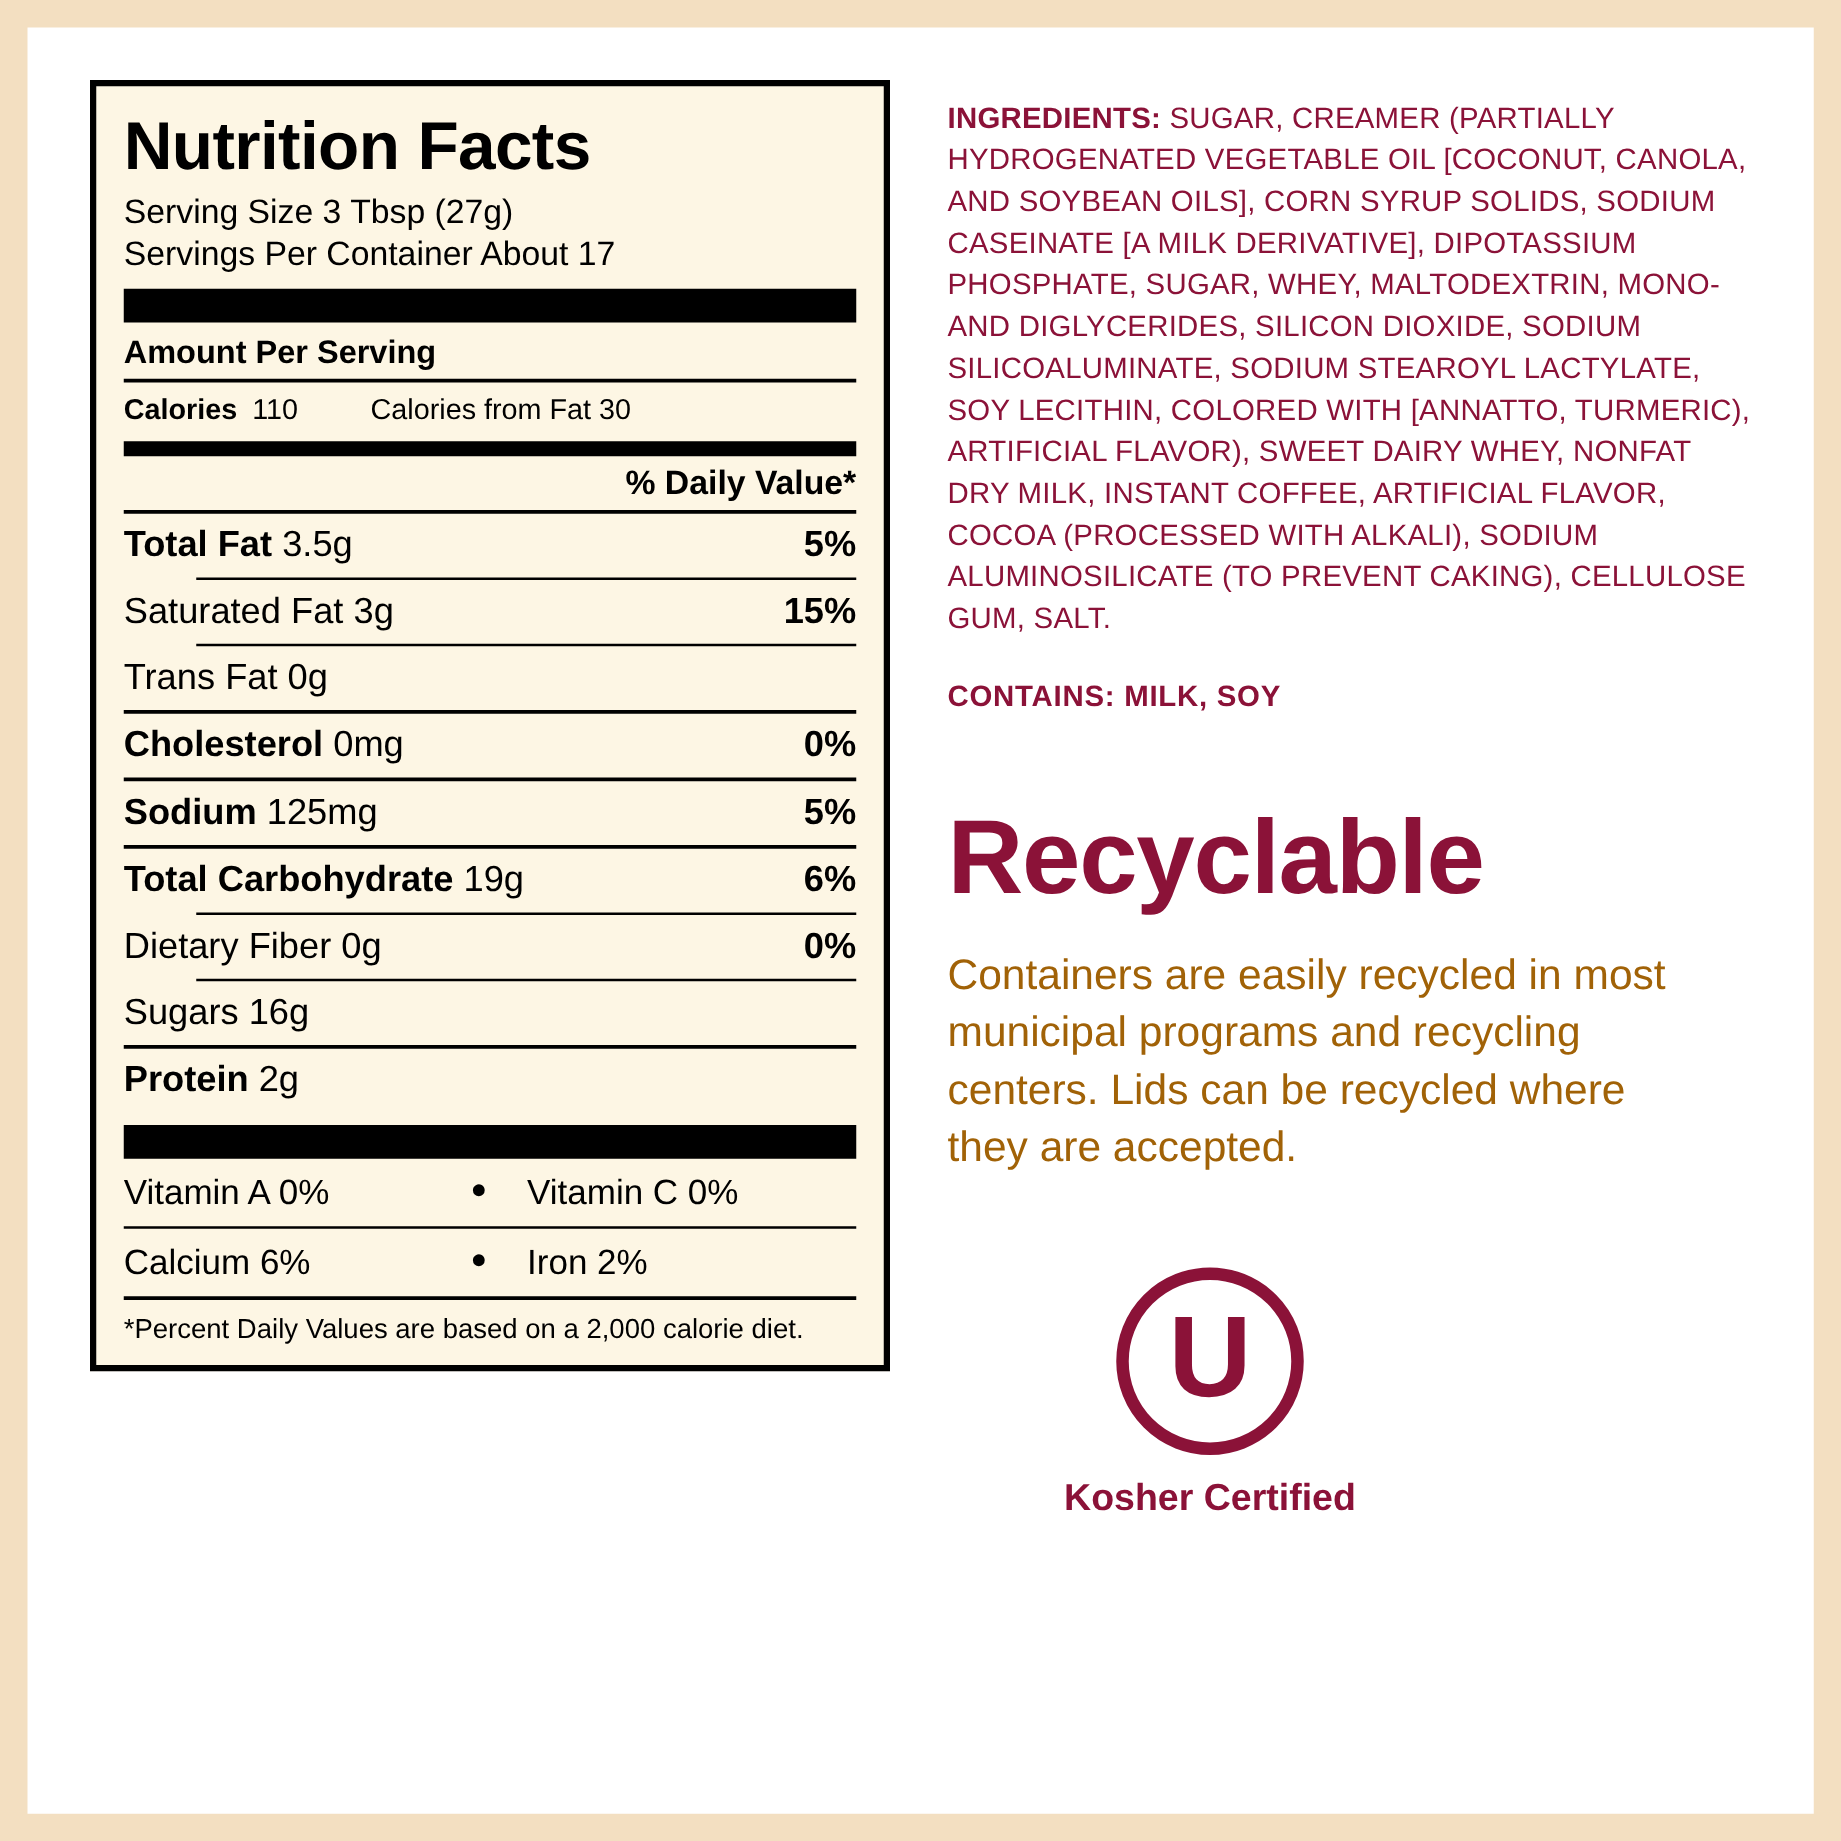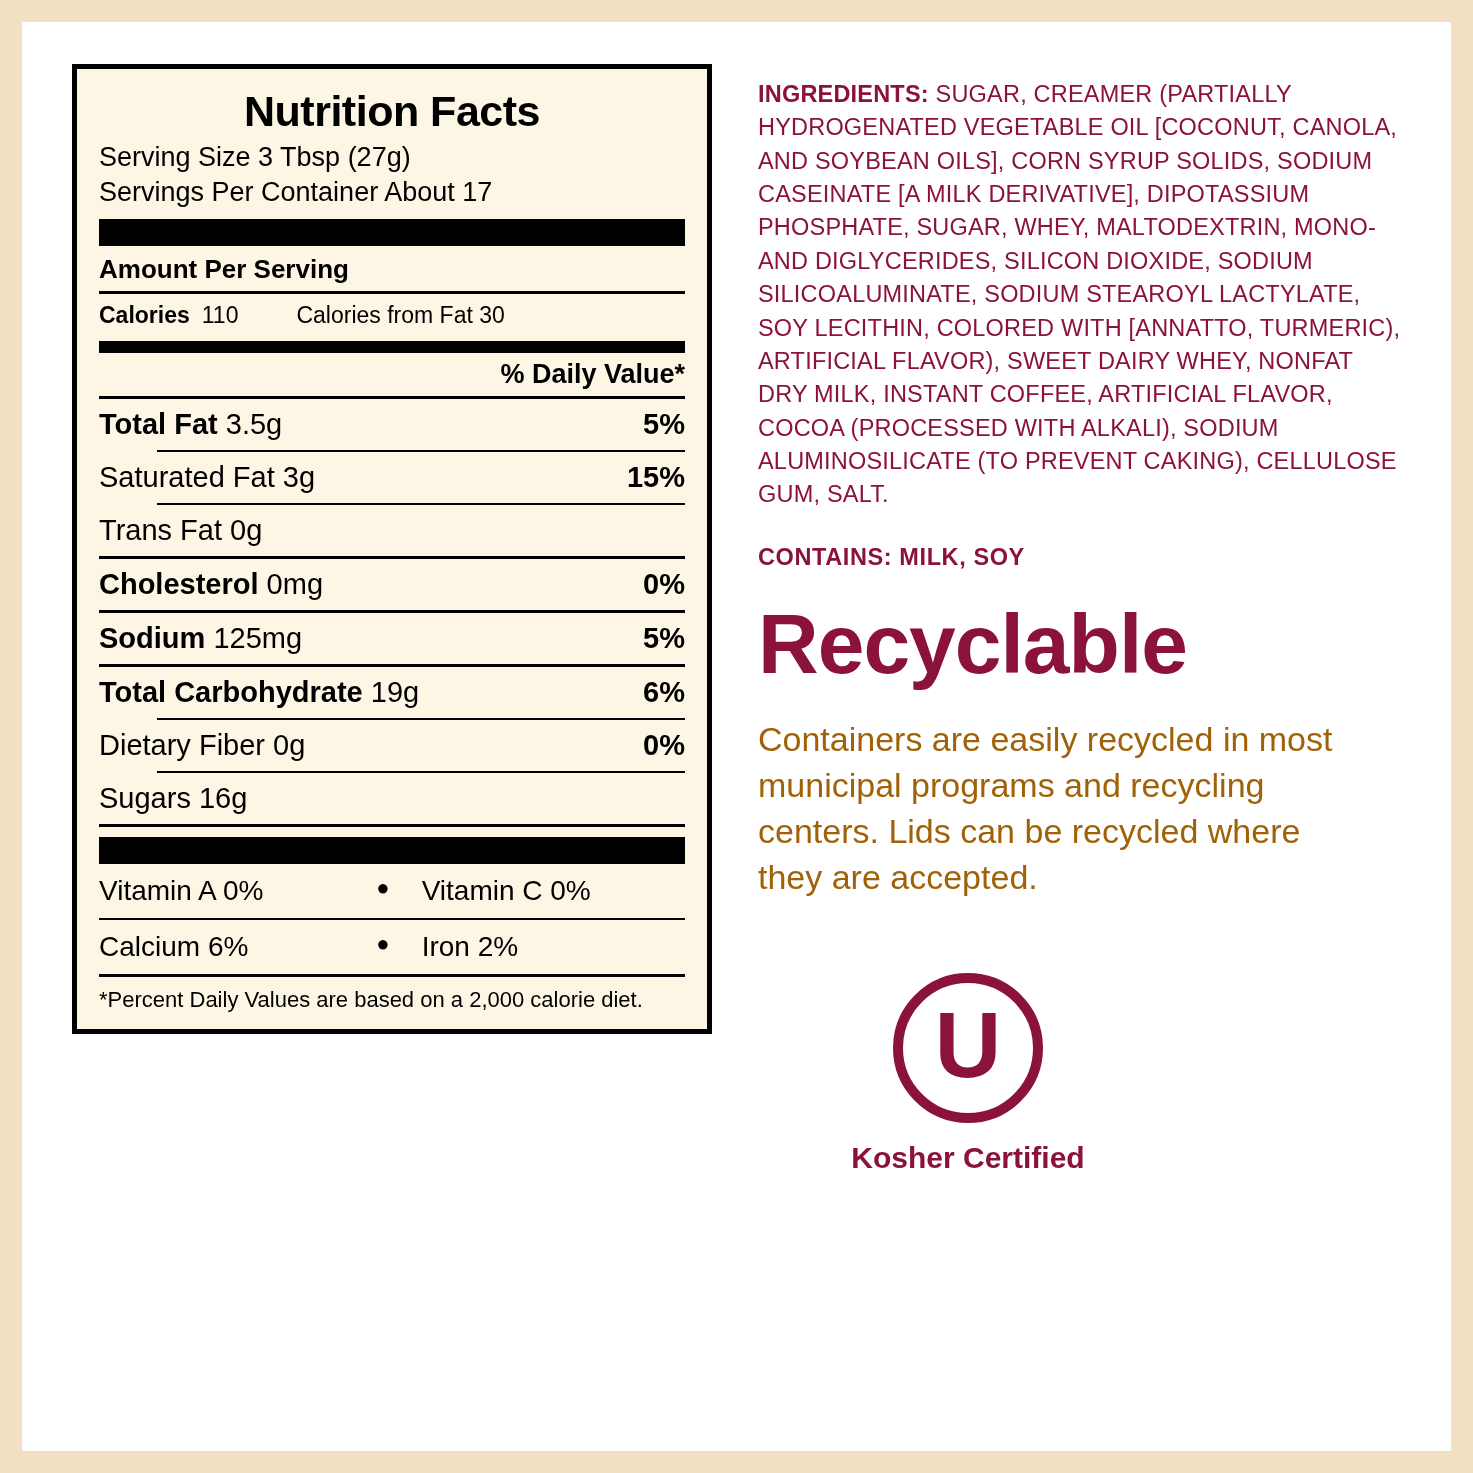--- a/index.html
+++ b/index.html
@@ -31,27 +31,26 @@
   }
   .nf-outer {
     width: 640px;
     background: #fdf6e4;
     border: 5px solid #000;
     box-sizing: border-box;
     padding: 16px 22px 14px 22px;
     color: #000;
   }
   .nf-title {
-    font-size: 43px;
+    font-size: 54px;
     font-weight: bold;
     letter-spacing: -0.5px;
     line-height: 1.05;
     margin: 4px 0 6px 0;
     font-family: "Liberation Sans", sans-serif;
-    text-align: center;
   }
   .nf-serv {
     font-size: 27px;
     line-height: 1.28;
   }
   .rule-thick {
     height: 27px;
     background: #000;
     margin: 10px 0 0 0;
   }
@@ -126,21 +125,21 @@
   }
   .ingredients .hdr { font-weight: bold; }
   .contains {
     margin-top: 32px;
     font-size: 23.5px;
     font-weight: bold;
     letter-spacing: 0.6px;
     color: #8b1238;
   }
   .recyclable {
-    margin-top: 31px;
+    margin-top: 72px;
     font-size: 84px;
     font-weight: bold;
     line-height: 1;
     letter-spacing: -1px;
     color: #8b1238;
   }
   .recycle-body {
     margin-top: 30px;
     font-size: 34px;
     line-height: 1.36;
@@ -254,20 +253,25 @@
       </div>
       <div class="rule-hair" style="margin-left:58px;"></div>
 
       <div class="nutr-row indent">
         <span class="name"><span>Sugars</span>
           <span>16g</span></span>
         <span class="pct"></span>
       </div>
       <div class="rule-thin"></div>
 
+      <div class="nutr-row">
+        <span class="name"><b>Protein</b>
+          <span>2g</span></span>
+        <span class="pct"></span>
+      </div>
 
       <div class="rule-thick"></div>
 
       <div class="vit-row">
         <span class="cell">Vitamin A 0%</span>
         <span class="dot">●</span>
         <span class="cell second">Vitamin C 0%</span>
       </div>
       <div class="rule-hair"></div>
       <div class="vit-row">

